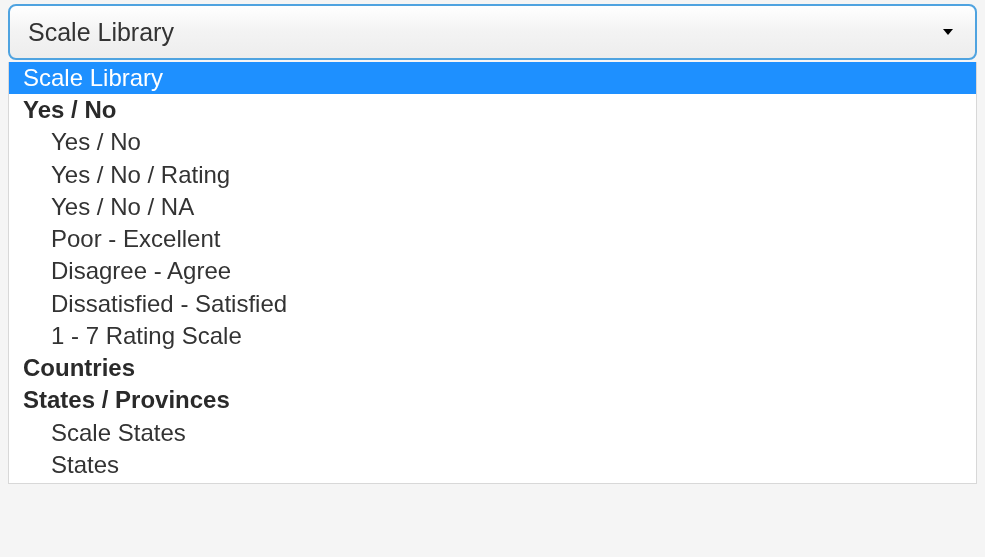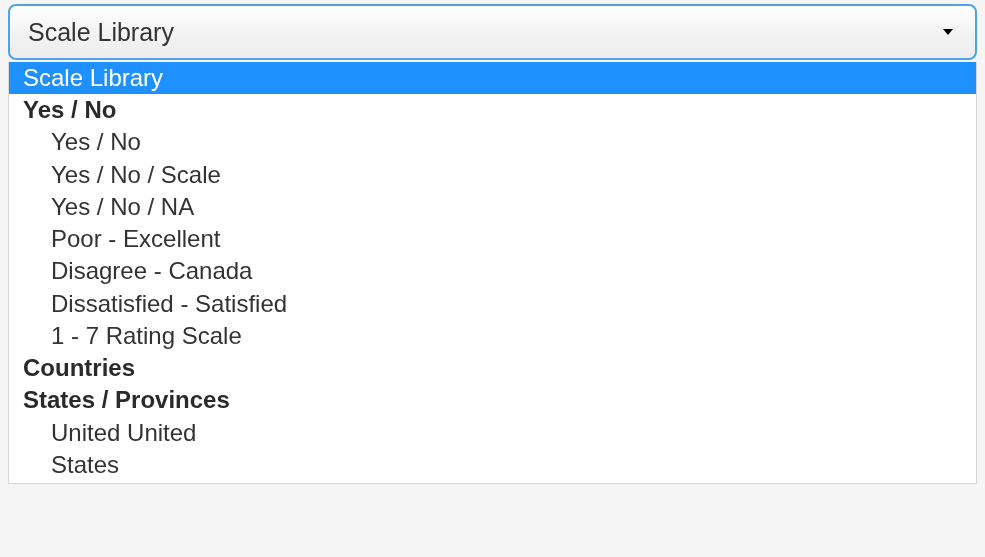--- a/index.html
+++ b/index.html
@@ -78,27 +78,27 @@
   <div class="select-box">
     <span>Scale Library</span>
     <span class="arrow"></span>
   </div>
 
   <div class="dropdown">
     <div class="option selected">Scale Library</div>
 
     <div class="group-label">Yes / No</div>
     <div class="option child">Yes / No</div>
-    <div class="option child">Yes / No / Scale</div>
+    <div class="option child">Yes / No / Rating</div>
     <div class="option child">Yes / No / NA</div>
 
     <div class="option child">Poor - Excellent</div>
-    <div class="option child">Disagree - Canada</div>
+    <div class="option child">Disagree - Agree</div>
     <div class="option child">Dissatisfied - Satisfied</div>
     <div class="option child">1 - 7 Rating Scale</div>
 
     <div class="group-label">Countries</div>
 
     <div class="group-label">States / Provinces</div>
-    <div class="option child">United United</div>
+    <div class="option child">Scale States</div>
     <div class="option child">States</div>
   </div>
 </div>
 
 </body></html>

